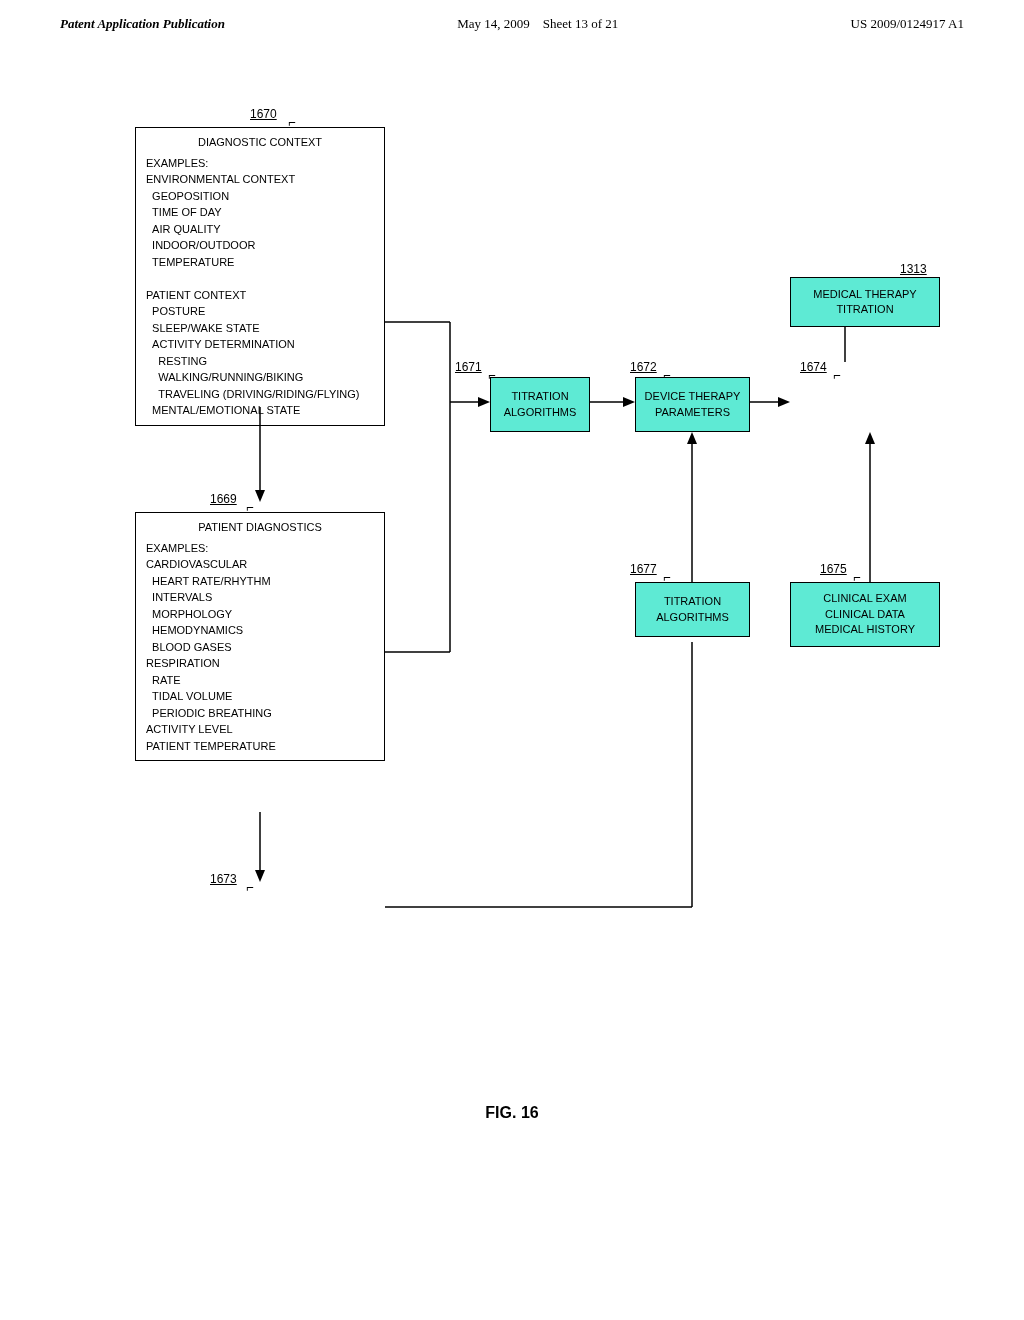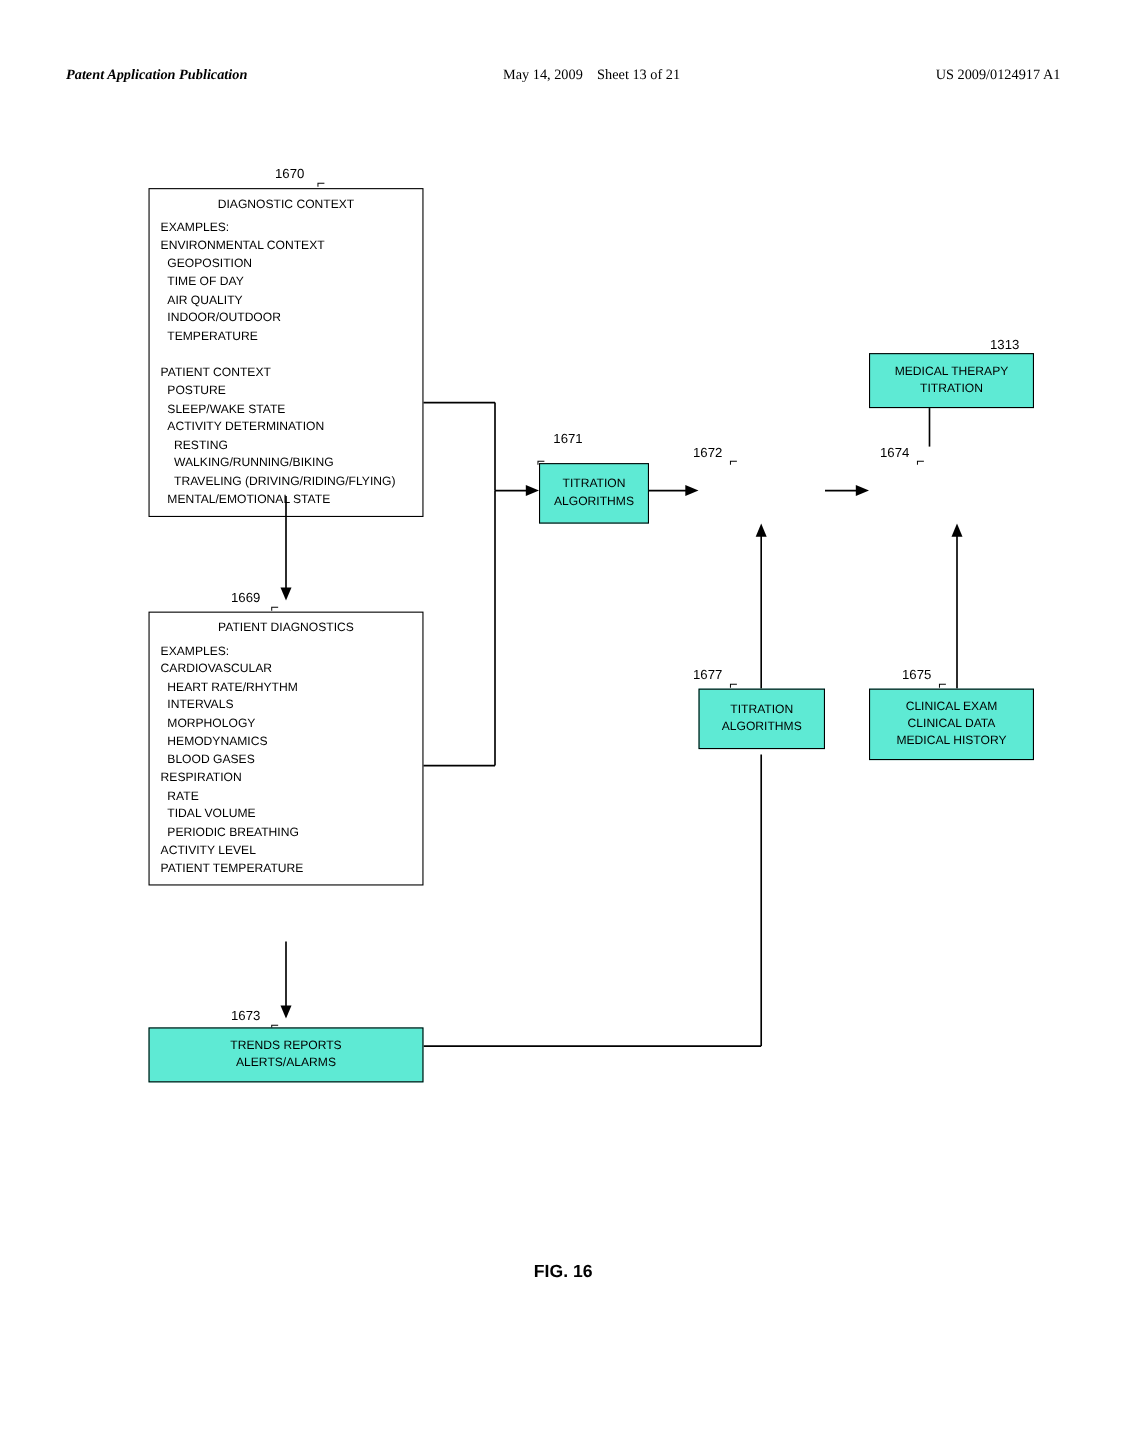--- a/index.html
+++ b/index.html
@@ -10,21 +10,21 @@
       height: 1320px;
       overflow: hidden;
       position: relative;
     }
 
     .page {
       width: 1024px;
       height: 1168px;
       background: #fff;
       position: relative;
-      padding: 60px 60px;
+      padding: 16px 60px;
     }
 
     
     .header {
       display: flex;
       justify-content: space-between;
       align-items: flex-start;
       margin-bottom: 20px;
       font-size: 13px;
     }
@@ -65,20 +65,21 @@
       align-items: center;
       padding: 4px 6px;
       line-height: 1.4;
     }
 
     
     .label {
       position: absolute;
       font-size: 12px;
       font-family: Arial, sans-serif;
+      text-decoration: underline;
     }
 
     
     .fig-caption {
       position: absolute;
       bottom: 30px;
       left: 50%;
       transform: translateX(-50%);
       font-size: 16px;
       font-weight: bold;
@@ -189,30 +190,33 @@
         &nbsp;&nbsp;BLOOD GASES<br>
         RESPIRATION<br>
         &nbsp;&nbsp;RATE<br>
         &nbsp;&nbsp;TIDAL VOLUME<br>
         &nbsp;&nbsp;PERIODIC BREATHING<br>
         ACTIVITY LEVEL<br>
         PATIENT TEMPERATURE
       </div>
     </div>
 
-    <div class="label" style="left:395px; top:296px;margin-left:48px;">1671</div>
+    <div class="label" style="left:395px; top:308px;">1671</div>
     <div style="position:absolute; left:428px; top:316px; font-size:13px; font-family:Arial;">⌐</div>
 
     <div class="box" style="left:430px; top:325px; width:100px; height:55px;">
       <span>TITRATION<br>ALGORITHMS</span>
     </div>
 
     <div class="label" style="left:570px; top:308px;">1672</div>
     <div style="position:absolute; left:603px; top:316px; font-size:13px; font-family:Arial;">⌐</div>
 
+    <div class="box" style="left:575px; top:325px; width:115px; height:55px;">
+      <span>DEVICE THERAPY<br>PARAMETERS</span>
+    </div>
 
     <div class="label" style="left:740px; top:308px;">1674</div>
     <div style="position:absolute; left:773px; top:316px; font-size:13px; font-family:Arial;">⌐</div>
 
 
     <div class="label" style="left:840px; top:210px;">1313</div>
     <div style="position:absolute; left:872px; top:218px; font-size:13px; font-family:Arial;">⌐</div>
 
     <div class="box" style="left:730px; top:225px; width:150px; height:50px;">
       <span>MEDICAL THERAPY<br>TITRATION</span>
@@ -228,21 +232,18 @@
     <div class="label" style="left:760px; top:510px;">1675</div>
     <div style="position:absolute; left:793px; top:518px; font-size:13px; font-family:Arial;">⌐</div>
 
     <div class="box" style="left:730px; top:530px; width:150px; height:65px;">
       <span>CLINICAL EXAM<br>CLINICAL DATA<br>MEDICAL HISTORY</span>
     </div>
 
     <div class="label" style="left:150px; top:820px;text-align:right;">1673</div>
     <div style="position:absolute; left:186px; top:828px; font-size:13px; font-family:Arial;">⌐</div>
 
-    <div class="box" style="left:75px; top:838px; width:250px; height:50px;">
-      <span>TRENDS REPORTS<br>ALERTS/ALARMS</span>
-    </div>
 
     <div class="fig-caption">FIG. 16</div>
 
   </div>
 
 </div>
 
 </body></html>

